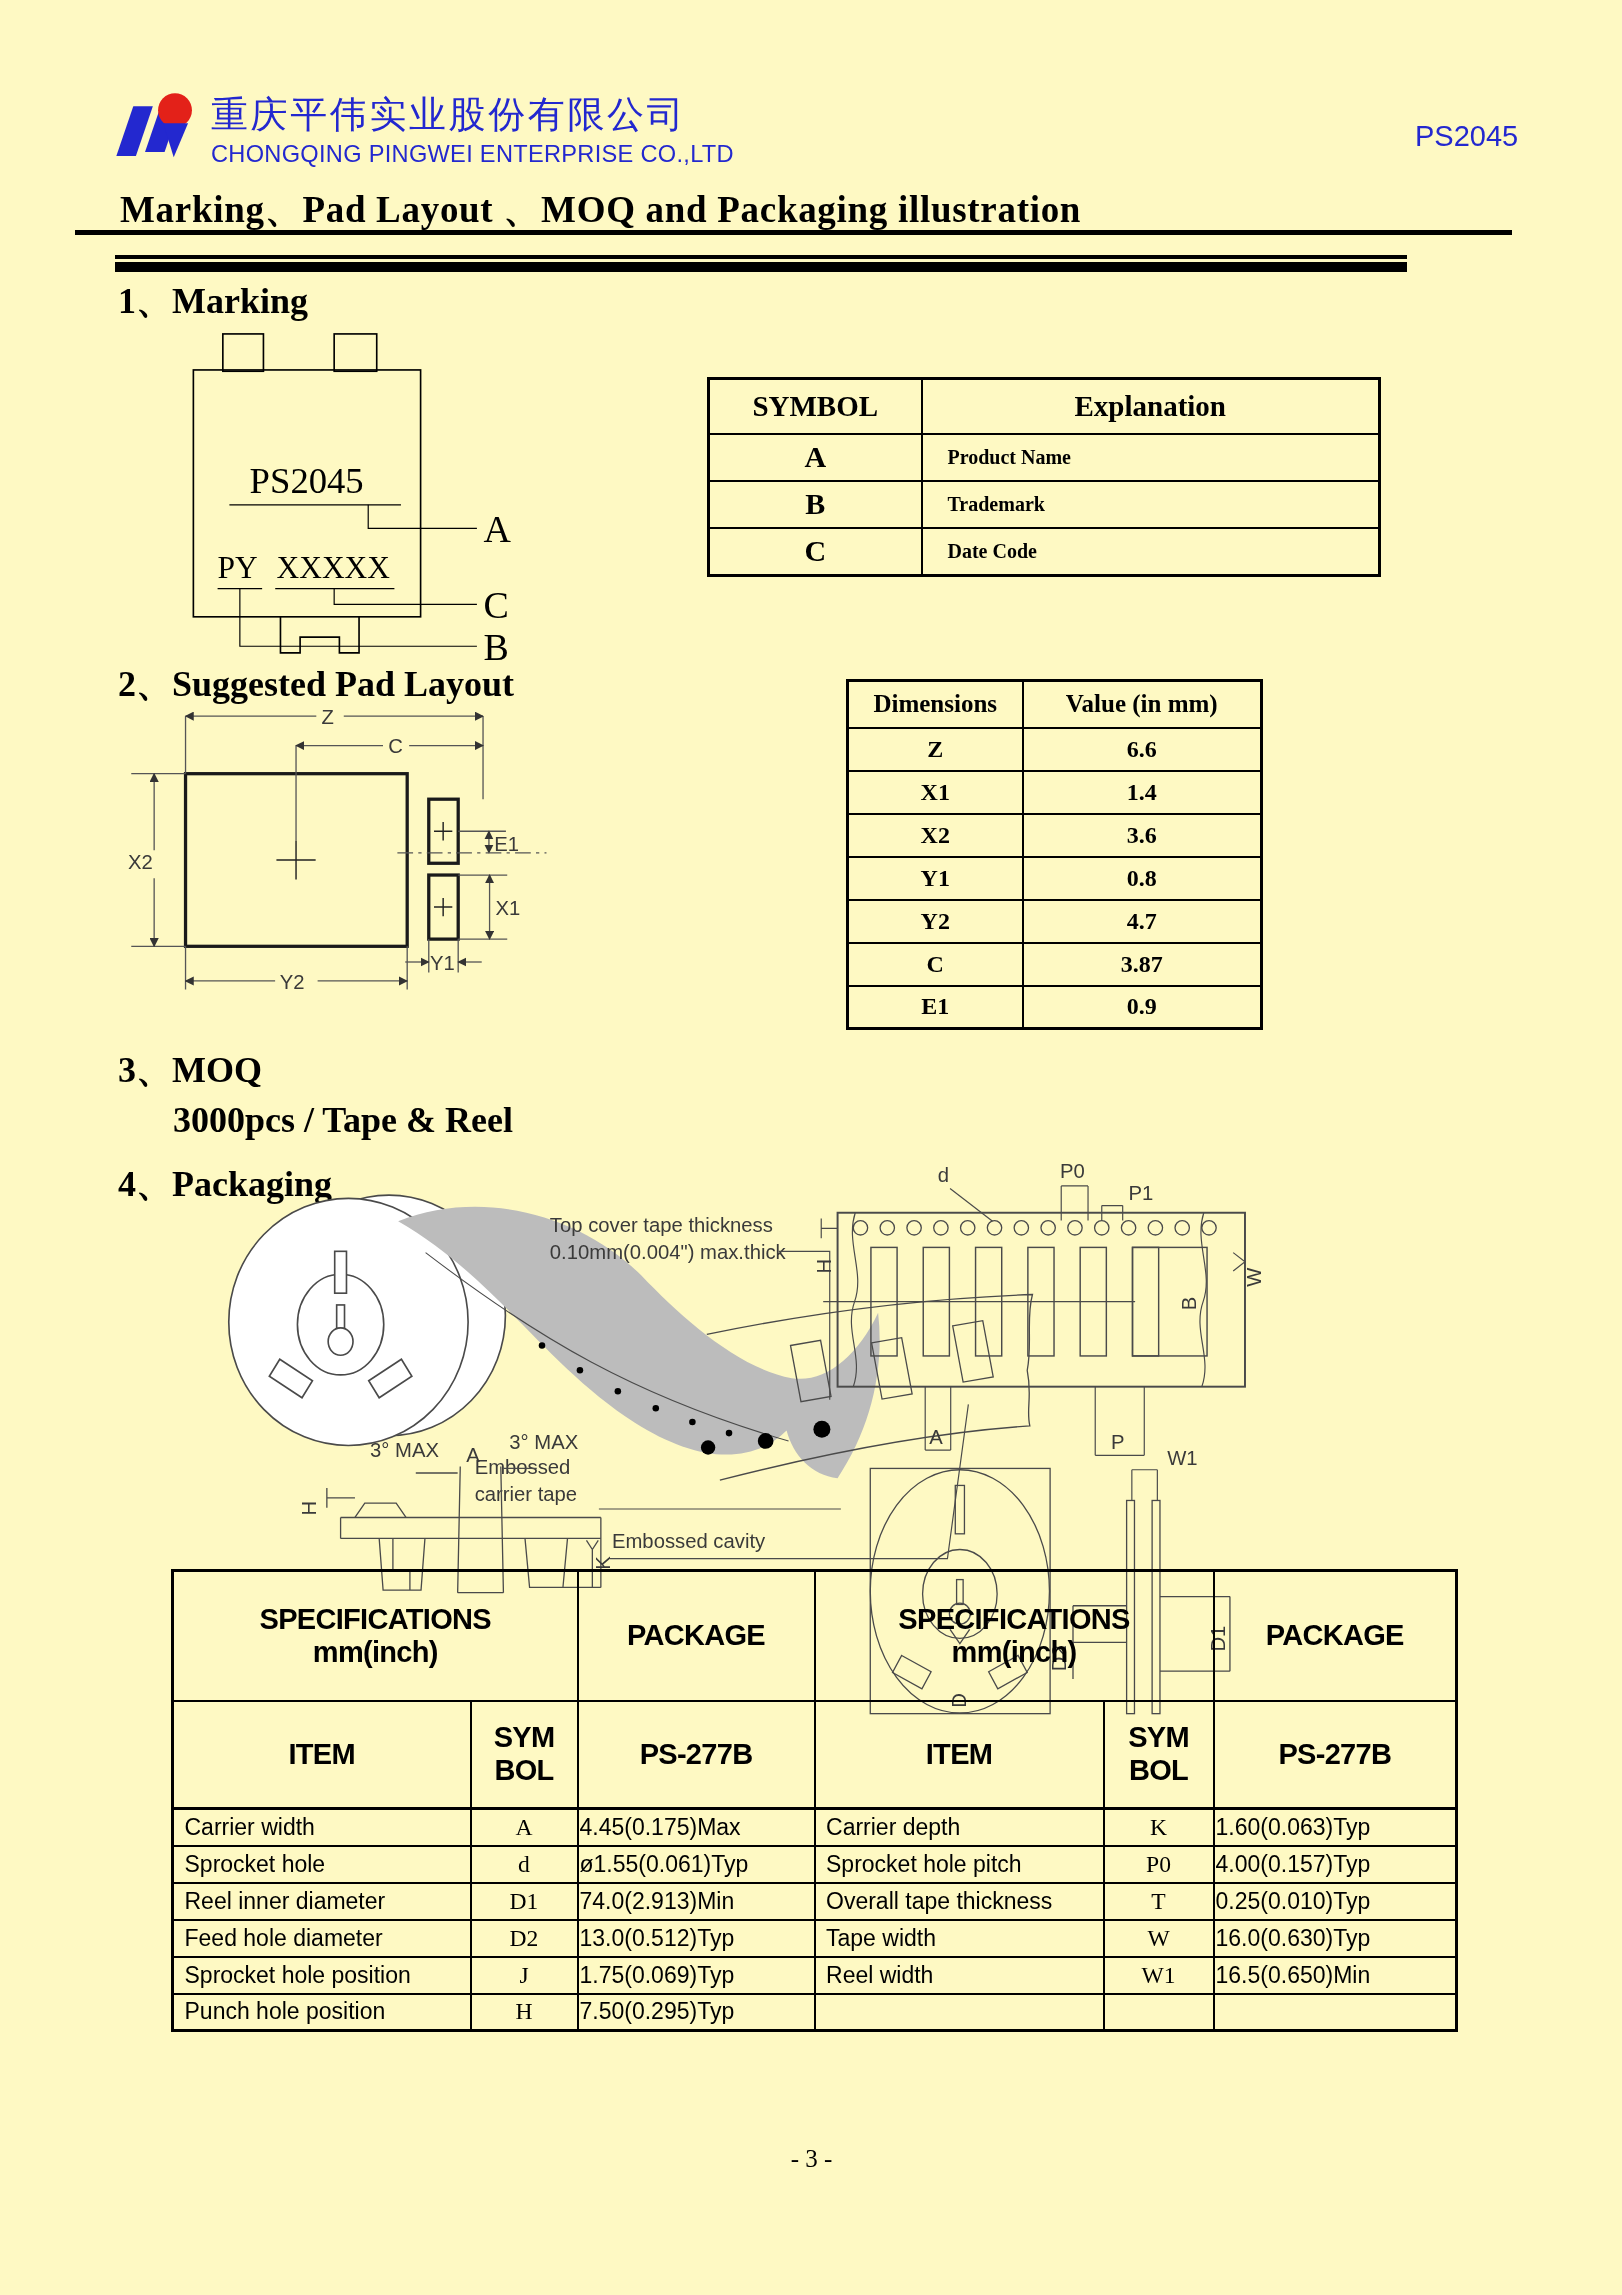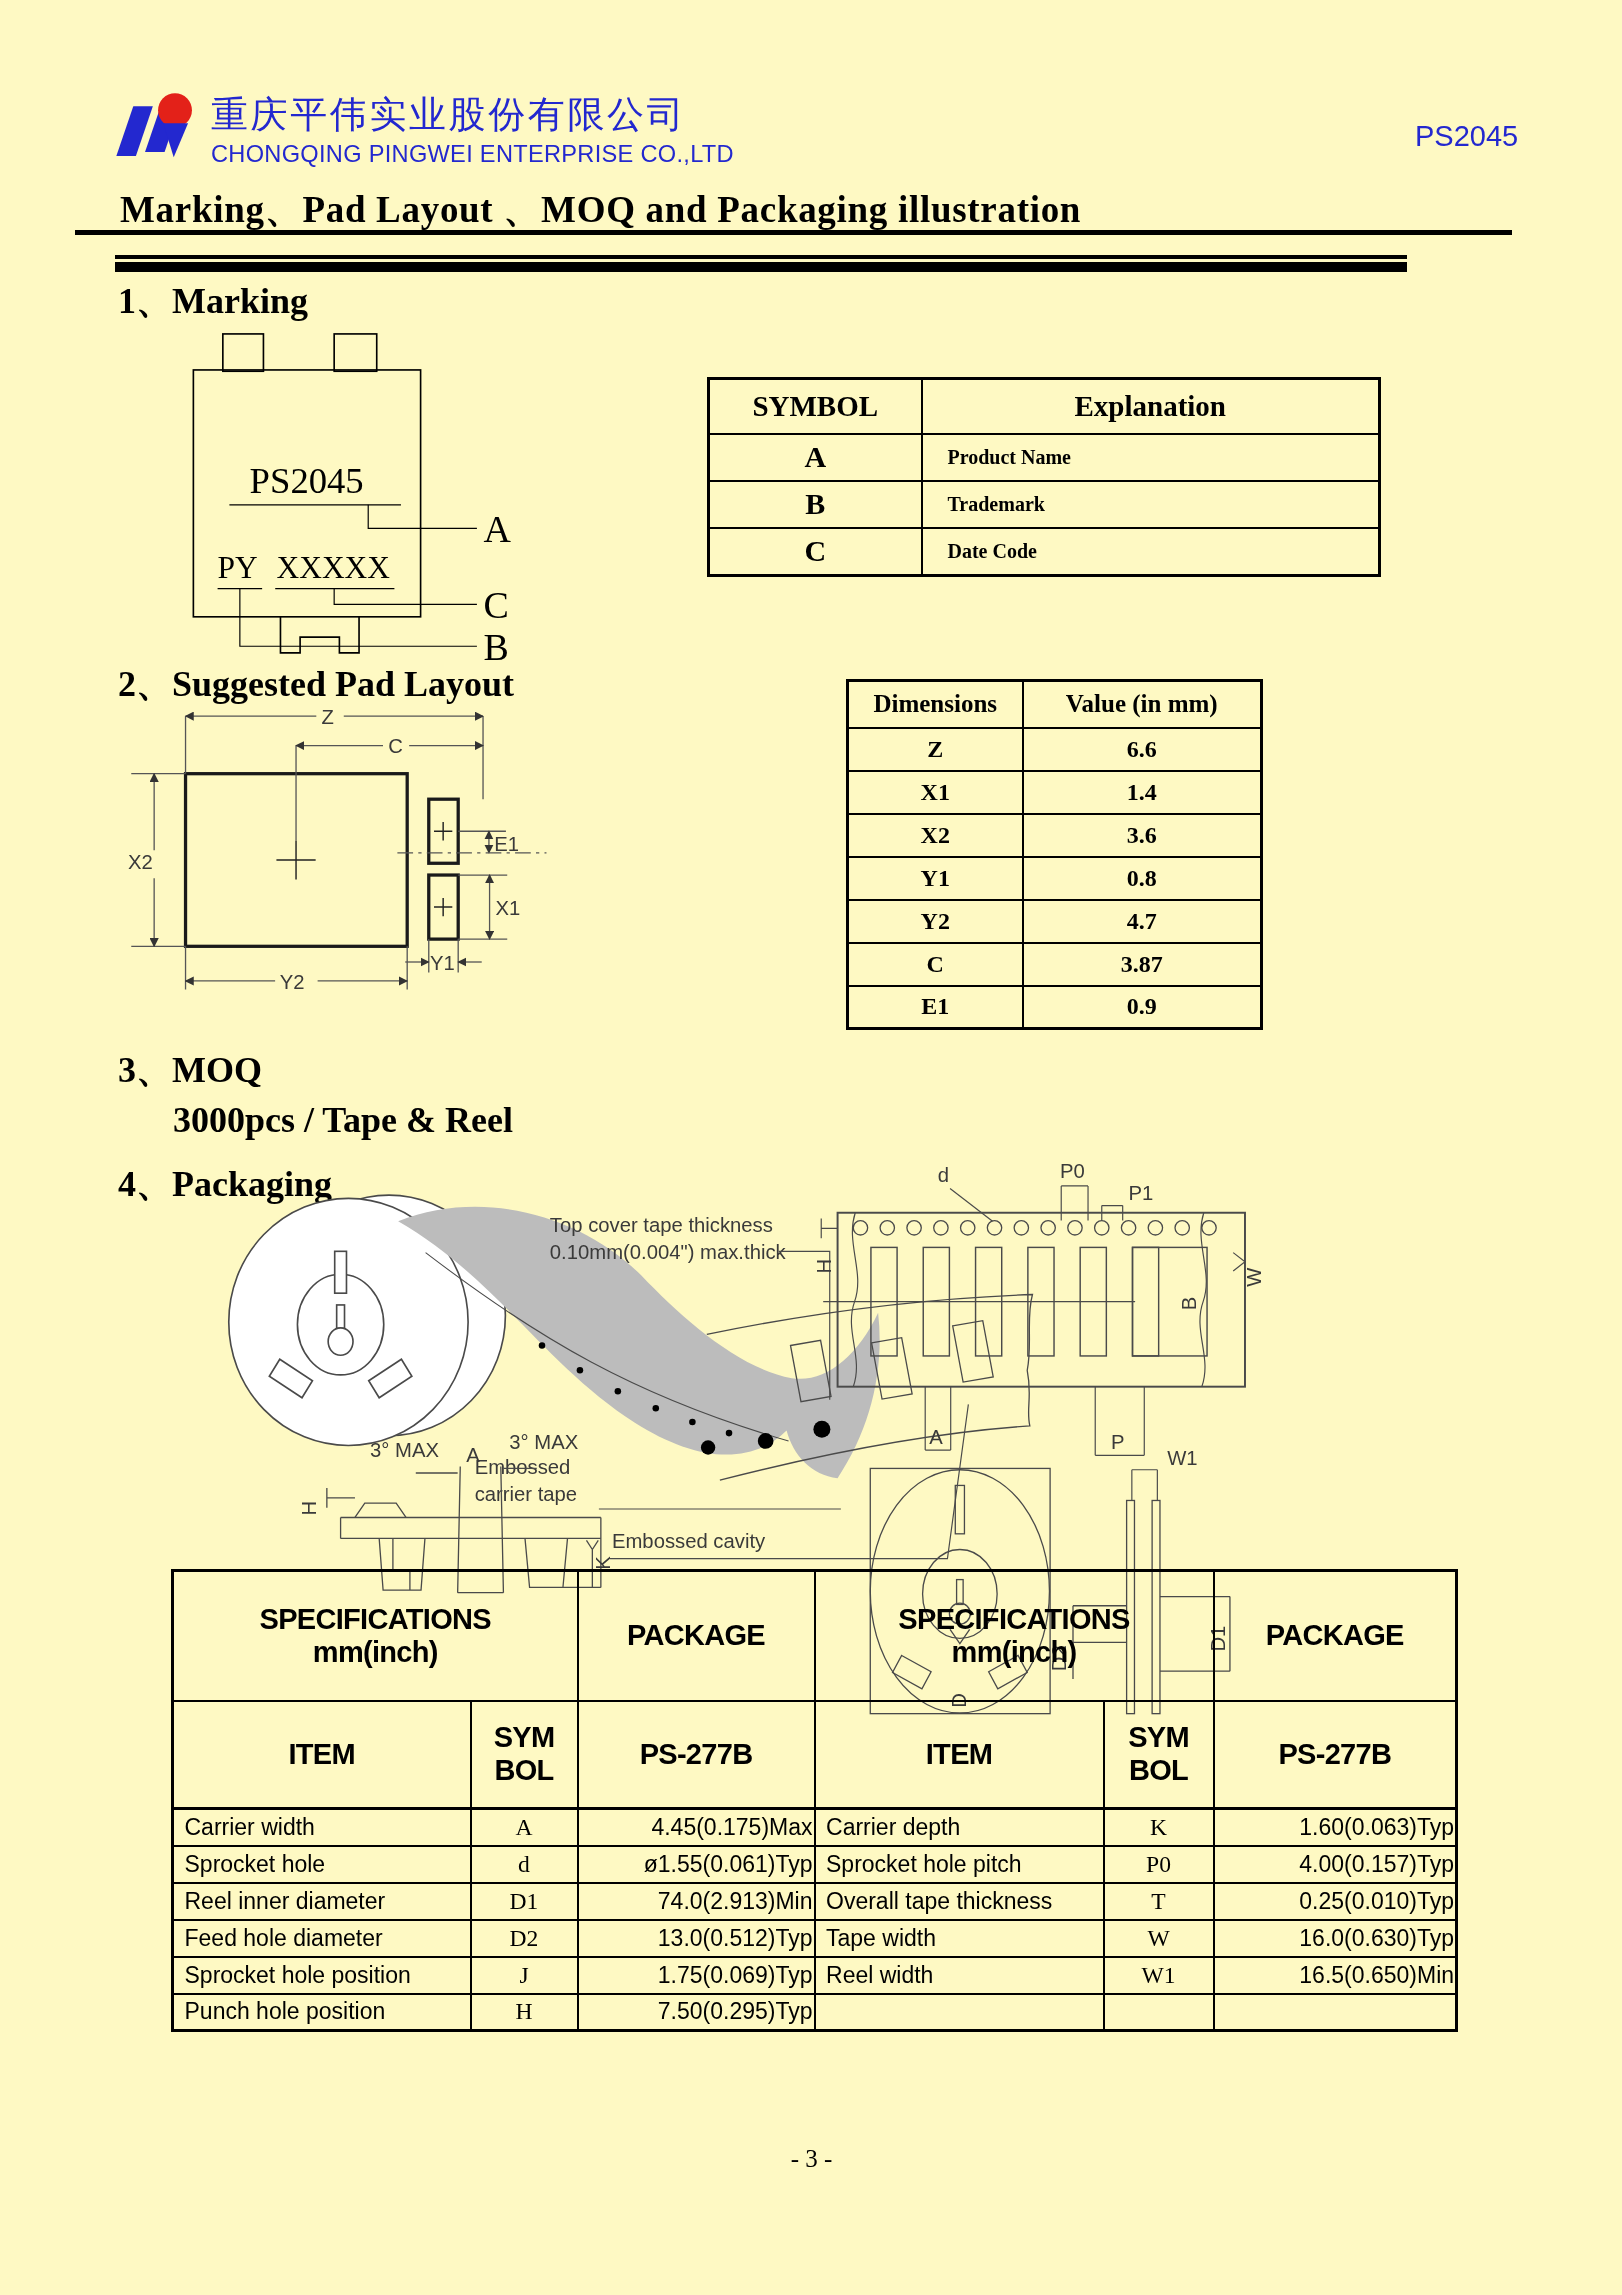--- a/index.html
+++ b/index.html
@@ -26,21 +26,21 @@
   .dimtab th{font-size:25px;}
   .dimtab td{font-size:24px;}
   
   .spectab{width:1285px;border:3.9px solid #000;}
   .spectab th,.spectab td{border:2px solid #000;overflow:hidden;white-space:nowrap;}
   .spectab th{font-size:29px;font-weight:bold;letter-spacing:-0.7px;text-align:center;}
   .spectab tr.hdr2 th{border-bottom:3.9px solid #000;}
   .spectab td{font-size:23px;border-bottom:2.6px solid #000;}
   .spectab td.item{text-align:left;padding-left:10.5px;}
   .spectab td.sym{font-family:"Liberation Serif",serif;font-size:23.6px;text-align:center;}
-  .spectab td.val{text-align:right;}
+  .spectab td.val{text-align:left;}
   .fig-label{fill:#3a3a3a;font-family:"Liberation Sans",sans-serif;font-size:31px;}
   .fig-label-serif{fill:#000;font-family:"Liberation Serif",serif;}
   .footer{position:absolute;left:0;right:0;text-align:center;font-family:"Liberation Serif",serif;font-size:25px;}
 </style>
 </head>
 <body>
 
 <div class="page">
 
   <svg class="abs" style="left:115px;top:92px" width="77" height="73" viewBox="0 0 118 112">

